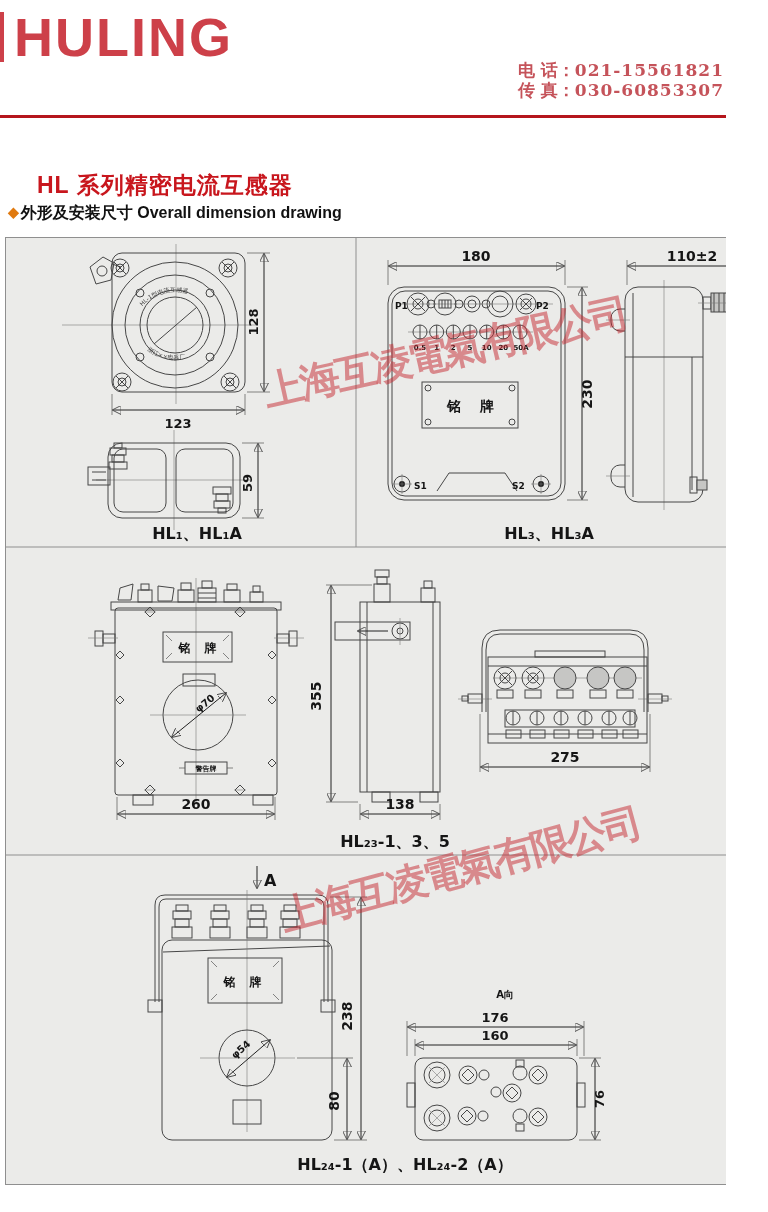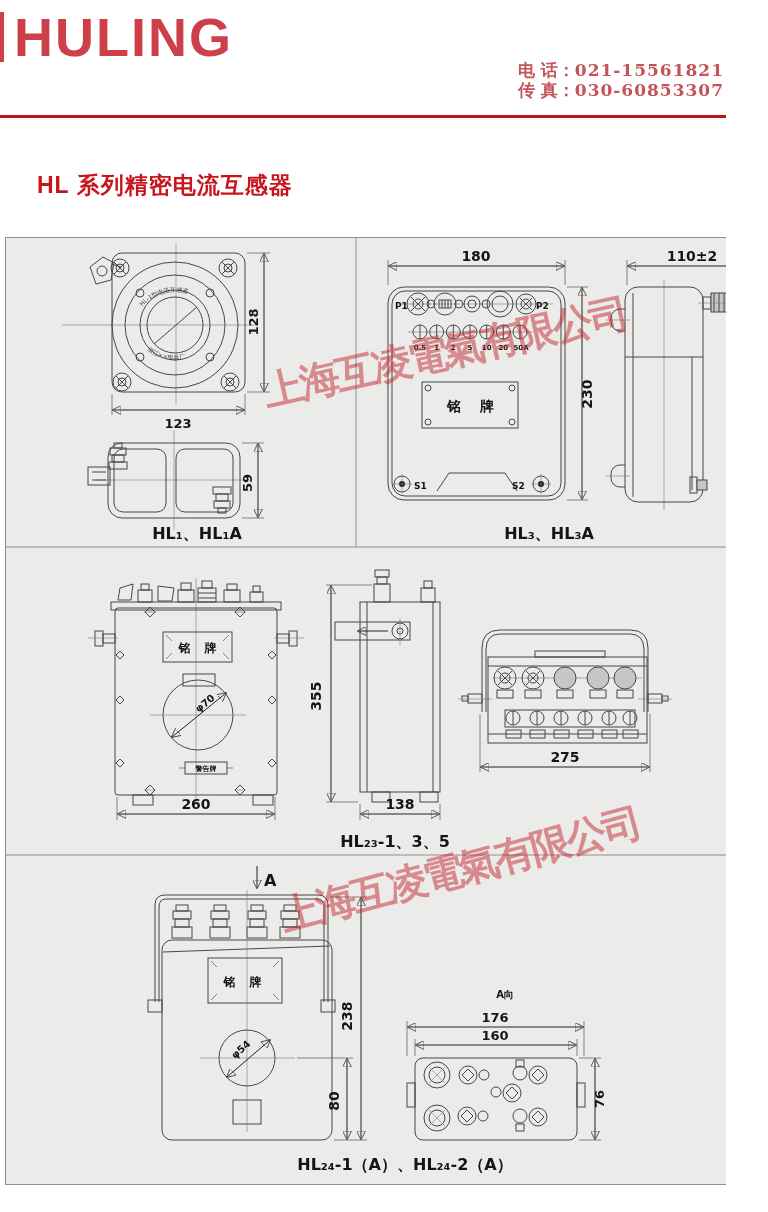--- a/index.html
+++ b/index.html
@@ -56,20 +56,23 @@
   <div class="logo">HULING</div>
 
   <div class="contact">
     <div><span>电 话：</span><span class="num">021-15561821</span></div>
     <div><span>传 真：</span><span class="num">030-60853307</span></div>
   </div>
 
   <div class="rule"></div>
 
   <div class="doc-title">HL 系列精密电流互感器</div>
+  <div class="subtitle">
+    <span class="diamond">◆</span><span>外形及安装尺寸 Overall dimension drawing</span>
+  </div>
 
   <div class="wm wm1">上海互凌電氣有限公司</div>
   <div class="wm wm2">上海互凌電氣有限公司</div>
 
   <svg class="draw" width="757" height="948" viewBox="5 237 757 948">
     <defs>
       <marker id="arr" viewBox="0 0 10 10" refX="9" refY="5" markerWidth="9" markerHeight="9" orient="auto-start-reverse" markerUnits="userSpaceOnUse">
         <path d="M0,0 L10,5 L0,10 z" fill="#222" stroke="none"></path>
       </marker>
       <path id="arcTop1" d="M138,312 A44,44 0 0 1 212,312" fill="none" stroke="none"></path>

